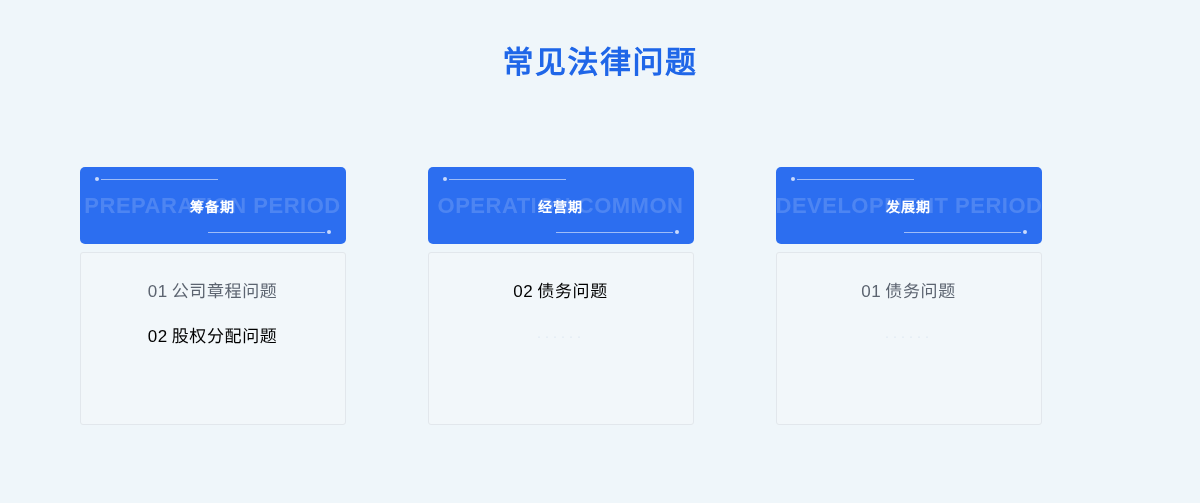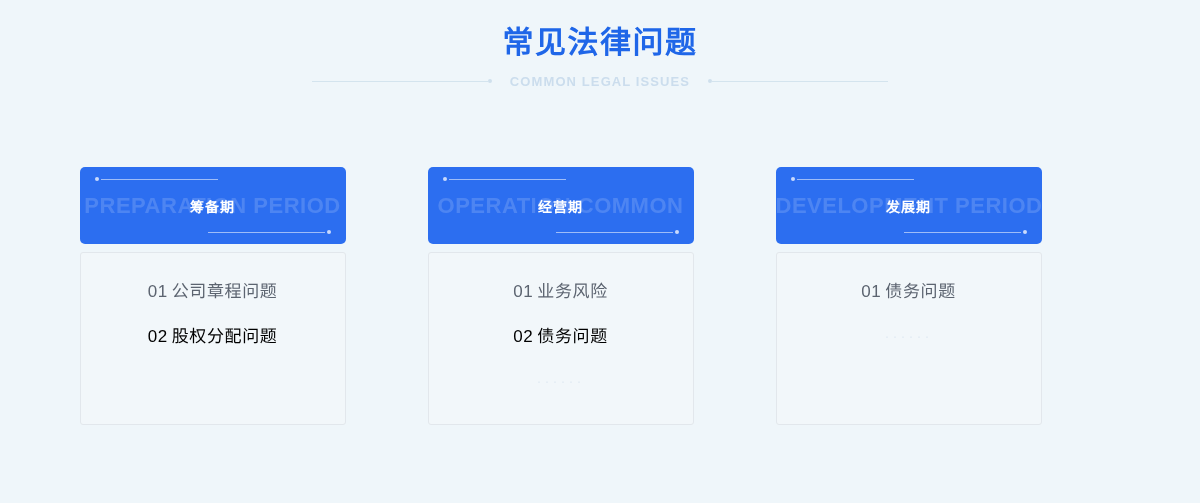--- a/index.html
+++ b/index.html
@@ -20,21 +20,21 @@
   .page {
     position:relative;
     width:1200px;
     height:503px;
   }
 
   
   .heading {
     width:100%;
     text-align:center;
-    padding-top:24px;
+    padding-top:44px;
   }
 
   .heading-title {
     font-size:31px;
     font-weight:bold;
     color:#1f66e8;
     letter-spacing:1.5px;
     line-height:1.25;
   }
 
@@ -193,33 +193,20 @@
   .issue.ellipsis.hidden { visibility:hidden; }
 </style>
 </head>
 <body>
 
 <div class="page">
 
   <div class="heading">
     <div class="heading-title">常见法律问题</div>
 
-    <div class="heading-sub-row">
-      <span class="sub-deco left">
-        <span class="bar"></span>
-        <span class="dot"></span>
-      </span>
-
-      <span class="heading-sub">COMMON LEGAL ISSUES</span>
-
-      <span class="sub-deco right">
-        <span class="dot"></span>
-        <span class="bar"></span>
-      </span>
-    </div>
   </div>
 
   <div class="cards" id="cards-container">
       <div class="card">
         <div class="card-header">
           <span class="hdr-line tl">
             <span class="dt"></span>
             <span class="ln"></span>
           </span>
           <span class="ghost">PREPARATION PERIOD</span>
@@ -242,21 +229,20 @@
             <span class="ln"></span>
           </span>
           <span class="ghost">OPERATION COMMON</span>
           <span class="cn">经营期</span>
           <span class="hdr-line br">
             <span class="ln"></span>
             <span class="dt"></span>
           </span>
         </div>
         <div class="card-body">
-          <div class="issue primary"><span class="num">01</span><span class="txt">业务风险</span></div>
           <div class="issue secondary"><span class="num">02</span><span class="txt">债务问题</span></div>
           <div class="issue ellipsis">······</div>
         </div>
       </div>
       <div class="card">
         <div class="card-header">
           <span class="hdr-line tl">
             <span class="dt"></span>
             <span class="ln"></span>
           </span>

